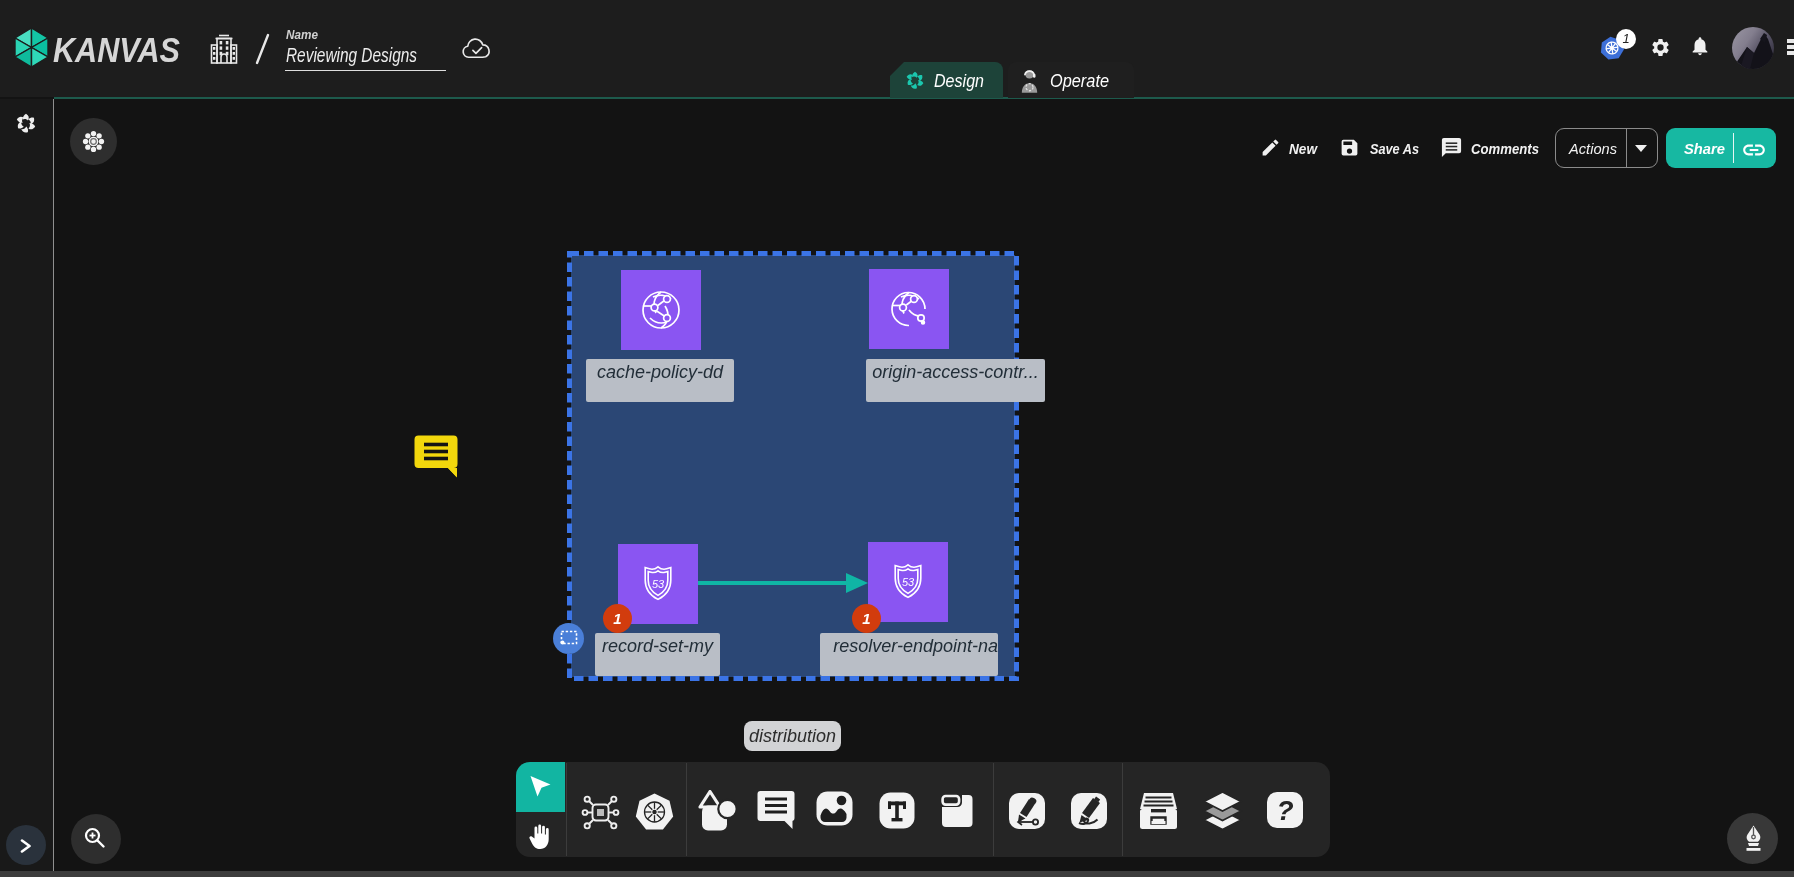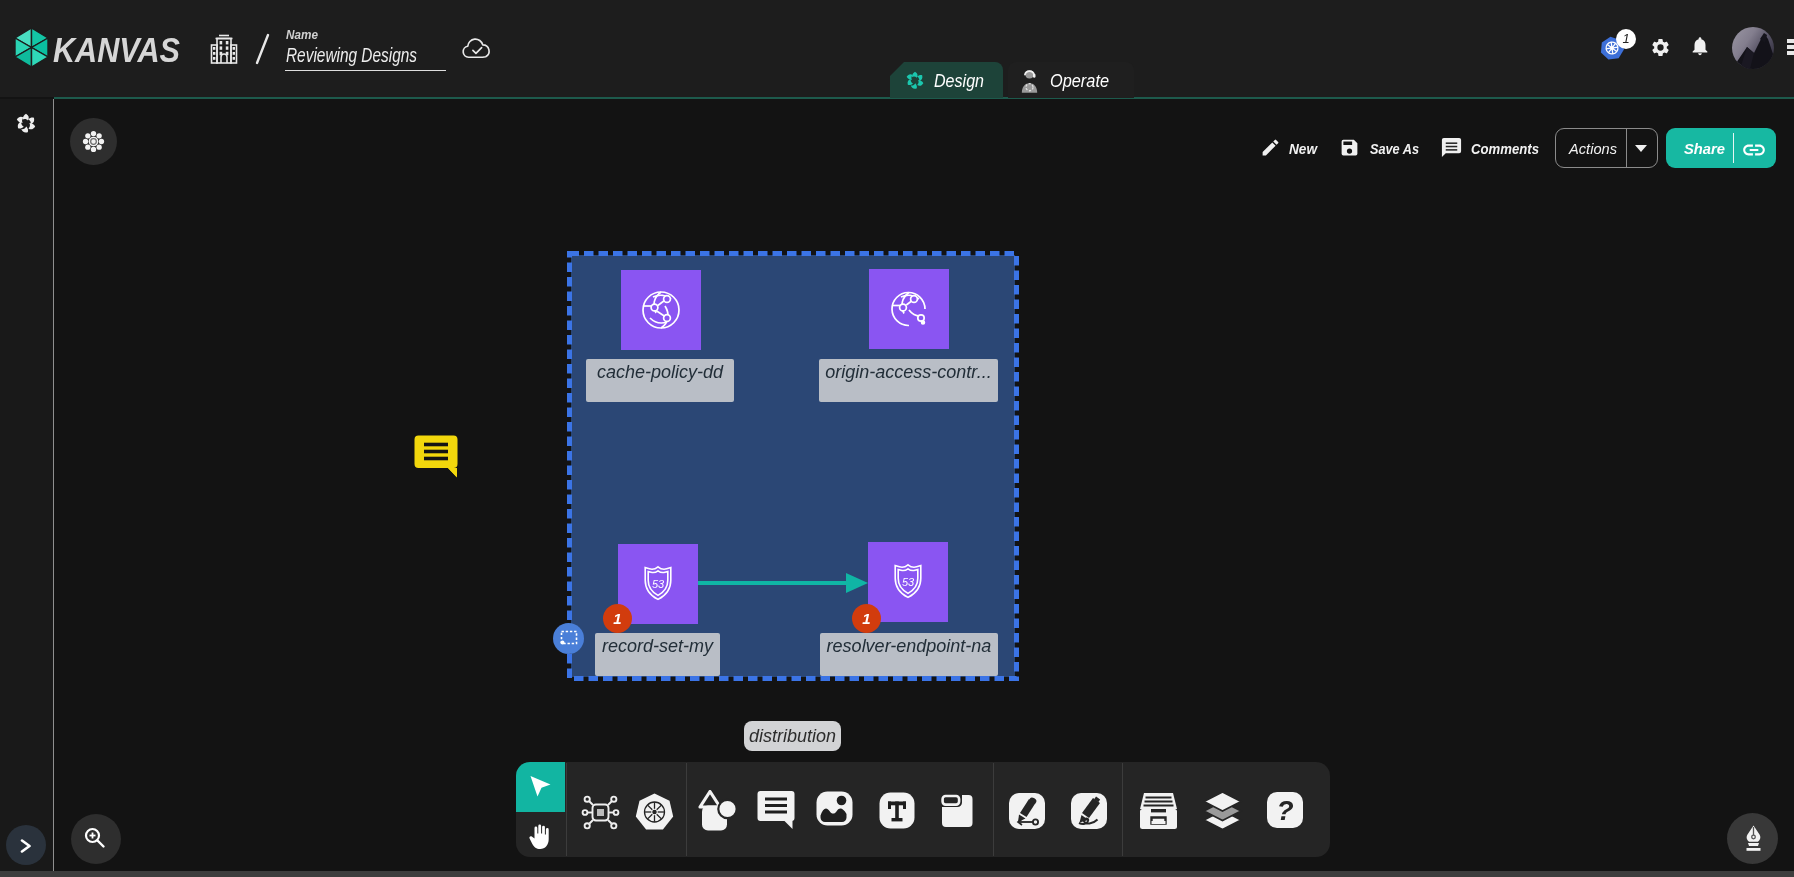--- a/index.html
+++ b/index.html
@@ -351,23 +351,23 @@
     </g>
     <text x="16" y="22.5" text-anchor="middle" font-size="11" fill="#fff" font-family="Liberation Sans">53</text>
   </svg>
 
   <svg class="abs" style="left:698px; top:571px;" width="172" height="24" viewBox="0 0 172 24">
     <line x1="0" y1="12" x2="150" y2="12" stroke="#10b5a5" stroke-width="4"></line>
     <polygon points="148,2 170,12 148,22" fill="#10b5a5"></polygon>
   </svg>
 
   <div class="pill" style="left:586px; top:359px; width:148px;">cache-policy-dd</div>
-  <div class="pill" style="left:819px; top:359px; width:179px;">origin-access-contr...</div>
+  <div class="pill" style="left:866px; top:359px; width:179px;">origin-access-contr...</div>
   <div class="pill" style="left:595px; top:633px; width:125px;">record-set-my</div>
-  <div class="pill" style="left:820px; top:633px; width:178px;">resolver-endpoint-na</div>
+  <div class="pill" style="left:820px; top:633px; width:178px;text-align:right;">resolver-endpoint-na</div>
   <div id="dist-pill">distribution</div>
 
   <div class="badge" style="left:603px; top:604px;">1</div>
   <div class="badge" style="left:852px; top:604px;">1</div>
 
   <svg class="abs" style="left:414px; top:435px;" width="44" height="43" viewBox="0 0 44 43">
     <path d="M4.5 0.5 h35 a4 4 0 0 1 4 4 v24.5 a4 4 0 0 1 -4 4 h-5.5 l8.5 9 l-1.5 -9 h-36.5 a4 4 0 0 1 -4 -4 v-24.5 a4 4 0 0 1 4 -4z" fill="#f2d70c"></path>
     <path d="M34 33 l9 9.5 v-9.5z" fill="#f2d70c"></path>
     <g stroke="#141414" stroke-width="3.6">
       <line x1="10" y1="9.5" x2="34" y2="9.5"></line>

